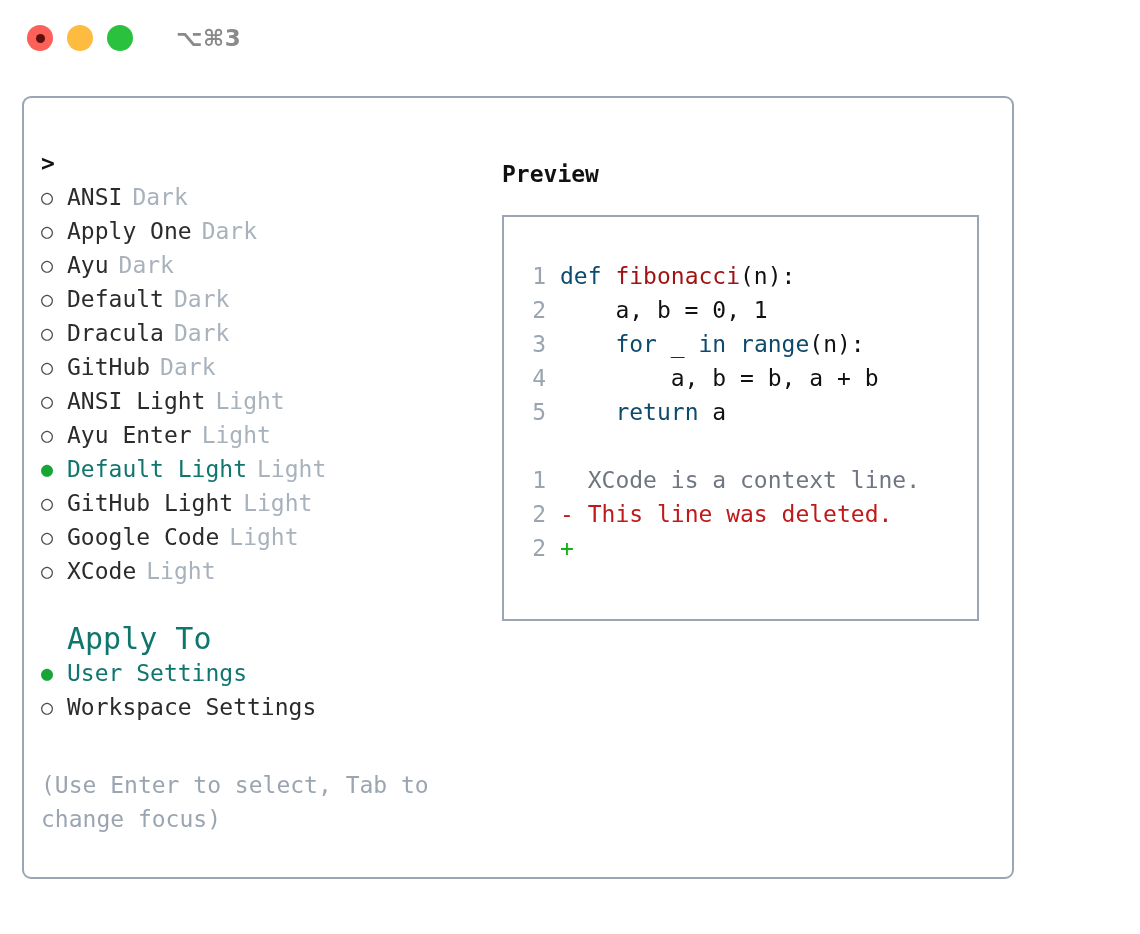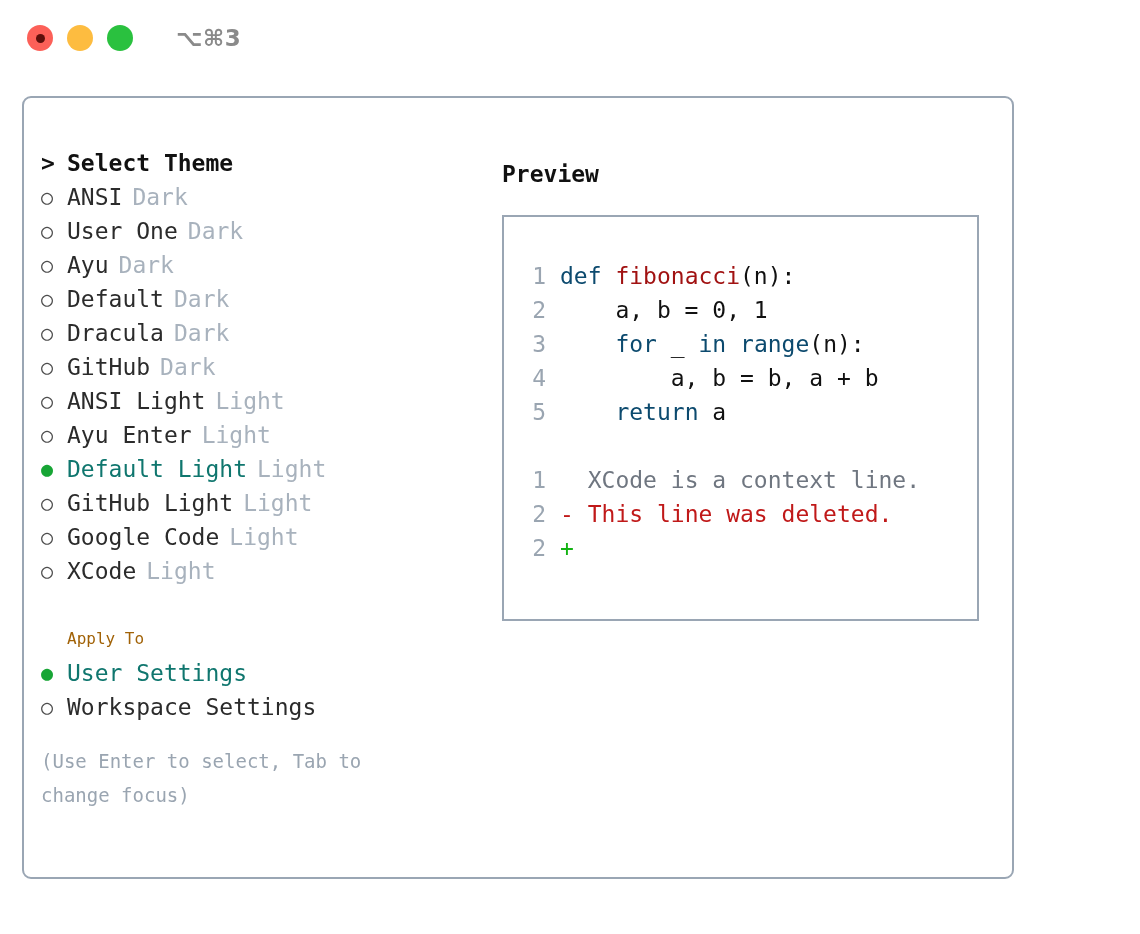--- a/index.html
+++ b/index.html
@@ -128,28 +128,28 @@
   .item-tag {
     color: #a8b2bd;
     margin-left: 10px;
   }
 
   .gap-row { height: 34px; }
 
   .section-head {
     height: 34px;
     line-height: 34px;
-    font-size: 16px;
-    color: #a16207;
+    font-size: 30px;
+    color: #0f766e;
     padding-left: 26px;
   }
 
   .hint {
-    margin-top: 20px;
-    font-size: 19px;
+    margin-top: 44px;
+    font-size: 23px;
     line-height: 34px;
     color: #9aa5b1;
     width: 400px;
   }
 
   
   .right-col {
     position: absolute;
     left: 478px;
     top: 48px;
@@ -218,32 +218,31 @@
     <div class="title-text">⌥⌘3</div>
   </div>
 
   <div class="panel">
     <div class="panel-inner">
 
       <div class="left-col">
 
         <div class="row heading-row">
           <span class="heading-caret">&gt;</span>
-          <span>Select Theme</span>
         </div>
 
         <div id="theme-list">
             <div class="row">
               <span class="bullet">○</span>
               <span class="item-label">ANSI</span>
               <span class="item-tag">Dark</span>
             </div>
             <div class="row">
               <span class="bullet">○</span>
-              <span class="item-label">User One</span>
+              <span class="item-label">Apply One</span>
               <span class="item-tag">Dark</span>
             </div>
             <div class="row">
               <span class="bullet">○</span>
               <span class="item-label">Ayu</span>
               <span class="item-tag">Dark</span>
             </div>
             <div class="row">
               <span class="bullet">○</span>
               <span class="item-label">Default</span>

